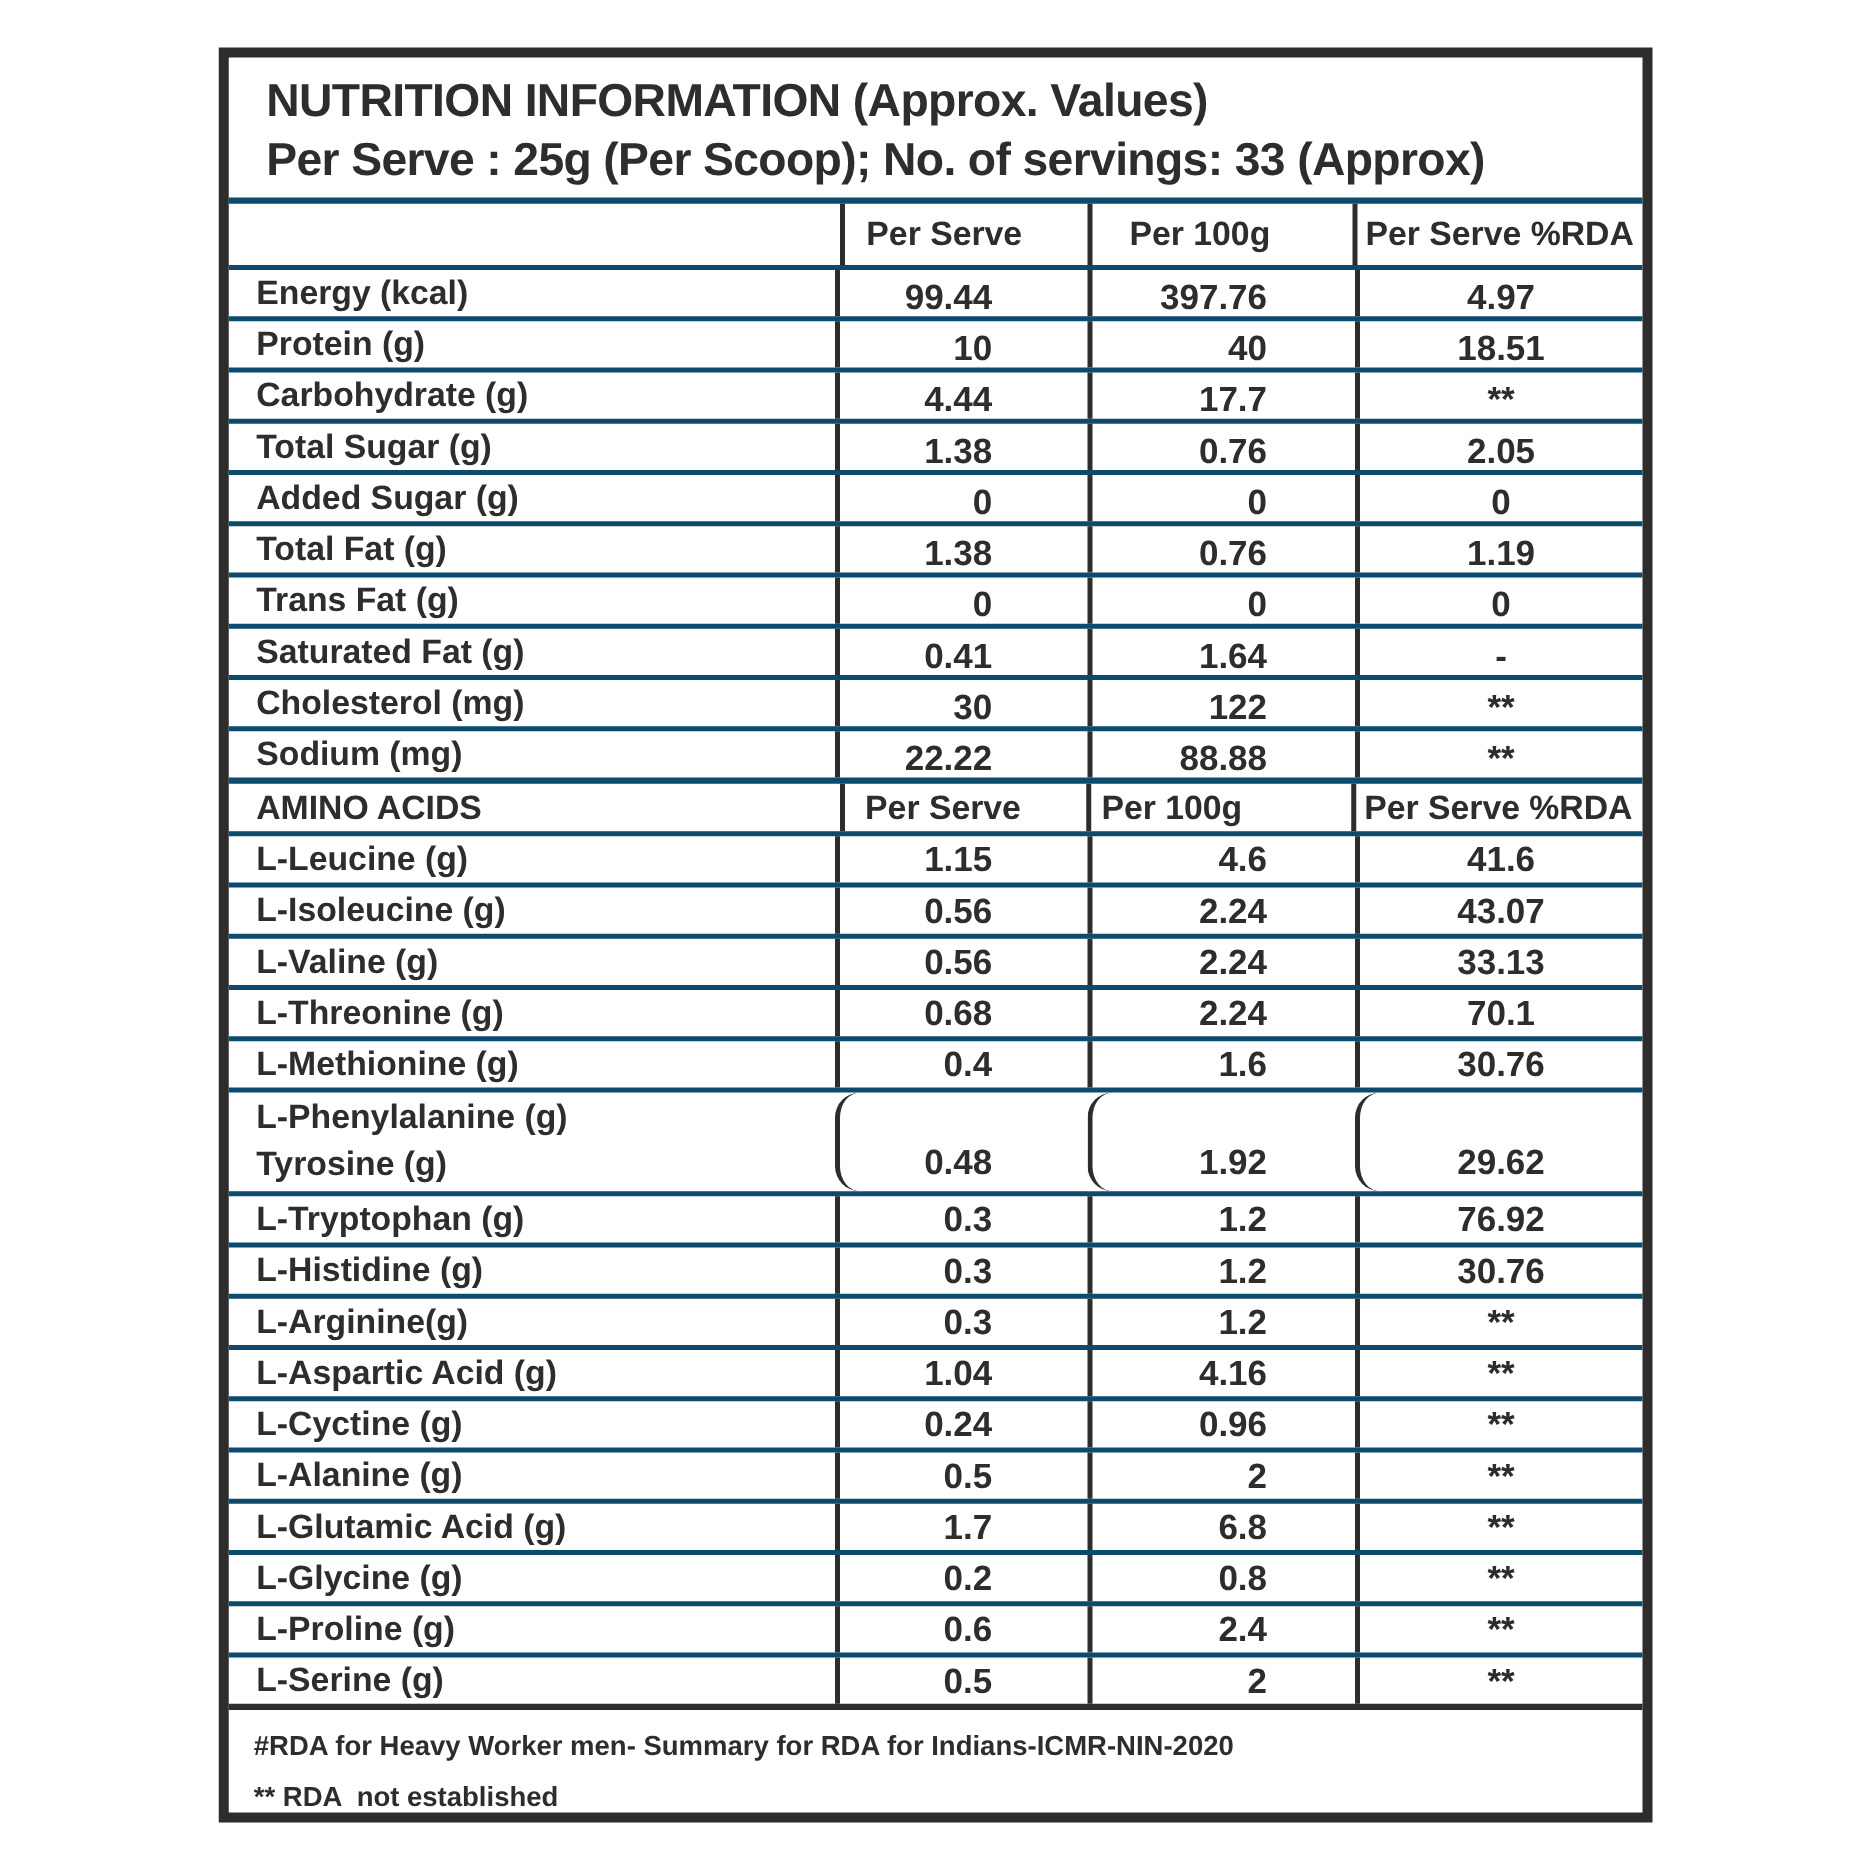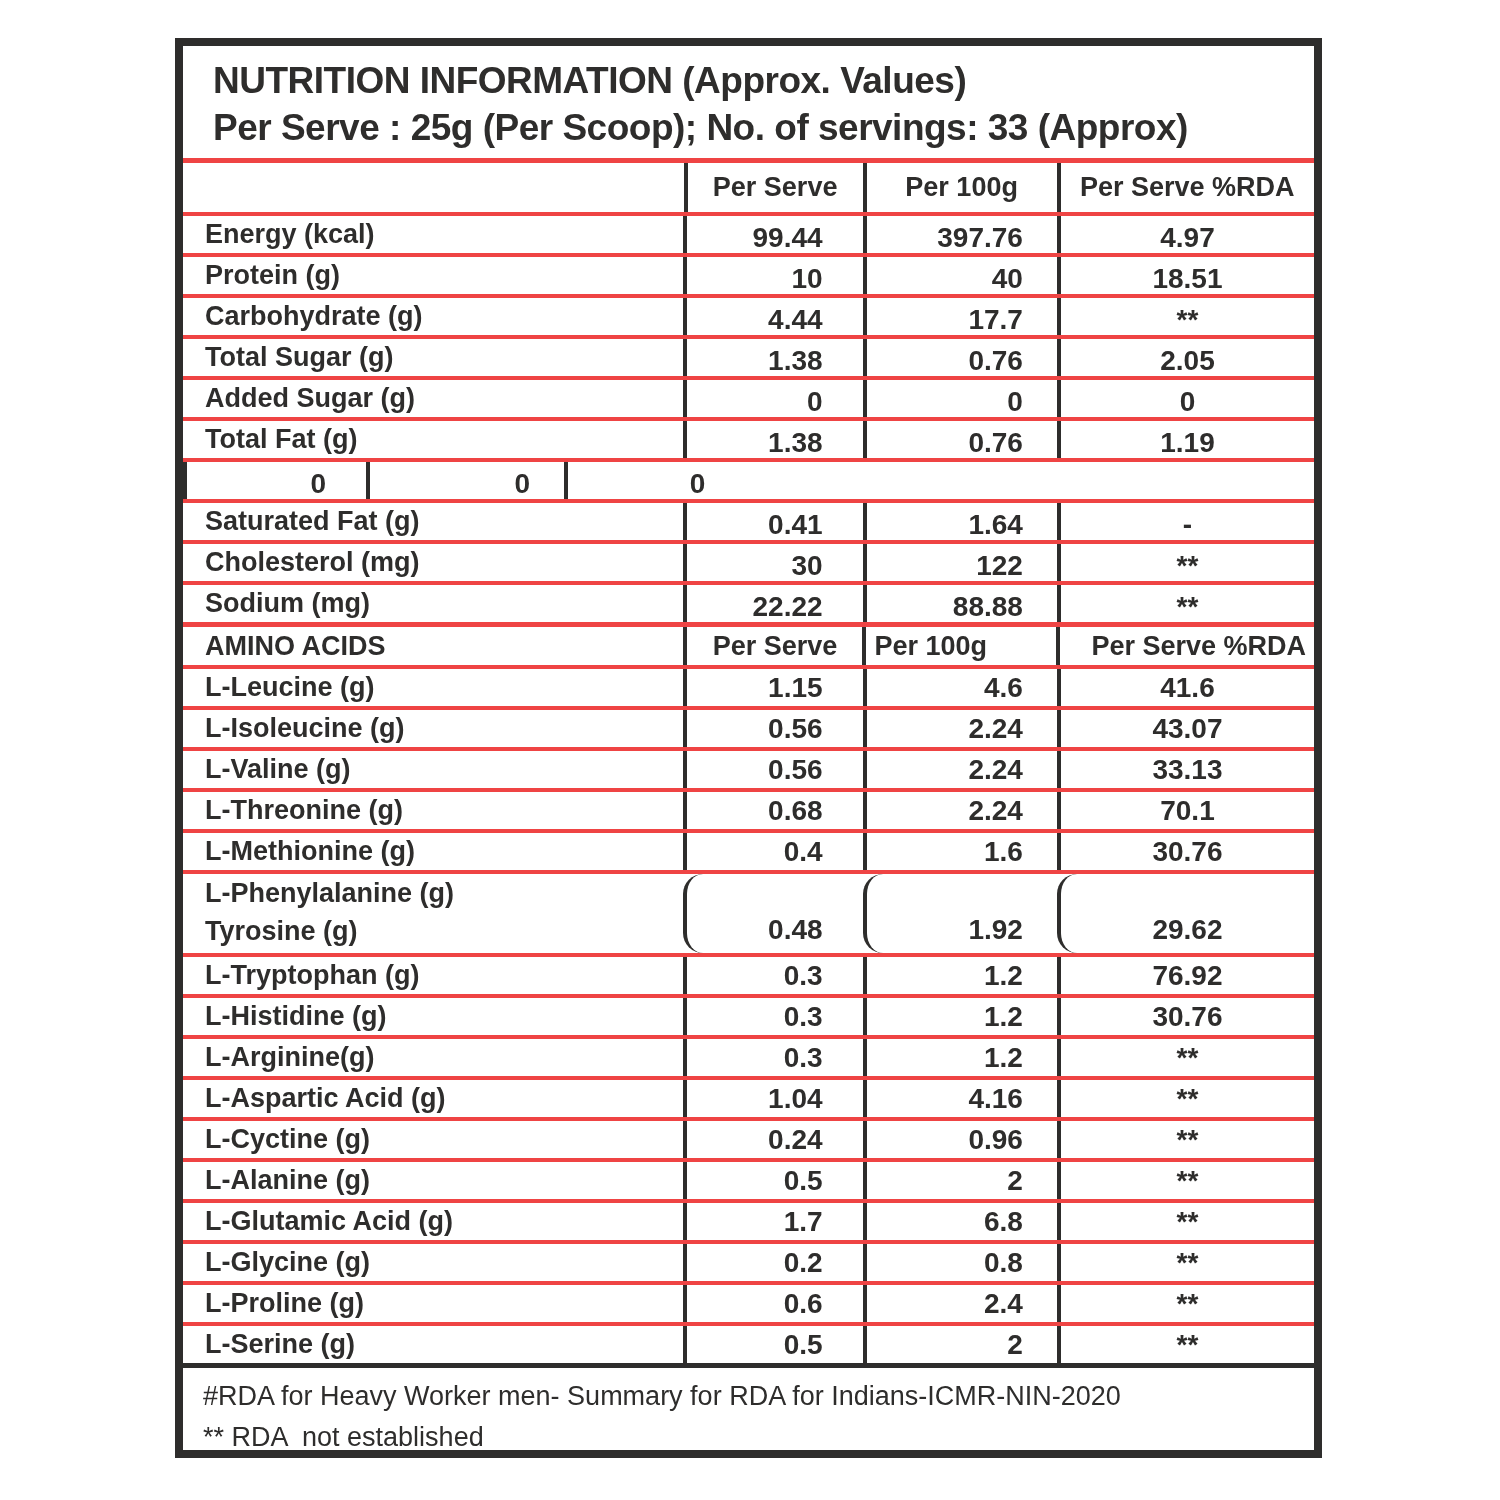--- a/index.html
+++ b/index.html
@@ -14,21 +14,21 @@
     width:1147px; height:1420px;
     border:8px solid #2e2d2c; background:#fff;
   }
   
   .title-band { height:112px; padding:11px 0 0 30px; }
   .title-band .tl {
     font-weight:bold; font-size:37px; line-height:47px;
     letter-spacing:-0.5px; white-space:nowrap;
   }
   
-  .row { display:flex; border-top:4px solid #ef4444; height:41px; }
+  .row { display:flex; border-top:4px solid #0c4a6e; height:41px;gap:36px; }
   .cell {
     display:flex; align-items:center;
     font-weight:bold; font-size:27px; line-height:1;
     overflow:hidden; white-space:nowrap;
   }
   .c0 { width:511px; padding-left:22px; justify-content:flex-start; }
   .c1 { width:183px; border-left:4px solid #2e2d2c; justify-content:flex-end; padding-right:40px; }
   .c2 { width:198px; border-left:4px solid #2e2d2c; justify-content:flex-end; padding-right:34px; }
   .c3 { width:263px; border-left:4px solid #2e2d2c; justify-content:center;text-align:right; }
   .val { font-size:28px; }
@@ -45,21 +45,21 @@
   
   .double { height:83px; }
   .double .c0 {
     flex-direction:column; align-items:flex-start; justify-content:space-between;
     padding:6px 0 8px 22px;
   }
   .double .c1, .double .c2, .double .c3 { align-items:flex-end; padding-bottom:9px;border-radius:20px; }
   
   .footer { border-top:5px solid #2e2d2c; height:87px; padding:8px 0 0 20px; }
   .footer .fl {
-    font-weight:normal; font-size:27px; line-height:41px;
+    font-weight:bold; font-size:22px; line-height:41px;
     white-space:pre-wrap;
   }
 </style>
 </head>
 <body>
 
 <div class="ntable">
 
   <div class="title-band">
     <div class="tl">NUTRITION INFORMATION (Approx. Values)</div>
@@ -103,20 +103,21 @@
     <div class="cell c2 val">0</div>
     <div class="cell c3 val">0</div>
   </div>
   <div class="row nut">
     <div class="cell c0">Total Fat (g)</div>
     <div class="cell c1 val">1.38</div>
     <div class="cell c2 val">0.76</div>
     <div class="cell c3 val">1.19</div>
   </div>
   <div class="row nut">
+    <div class="cell c0">Trans Fat (g)</div>
     <div class="cell c1 val">0</div>
     <div class="cell c2 val">0</div>
     <div class="cell c3 val">0</div>
   </div>
   <div class="row nut">
     <div class="cell c0">Saturated Fat (g)</div>
     <div class="cell c1 val">0.41</div>
     <div class="cell c2 val">1.64</div>
     <div class="cell c3 val">-</div>
   </div>

